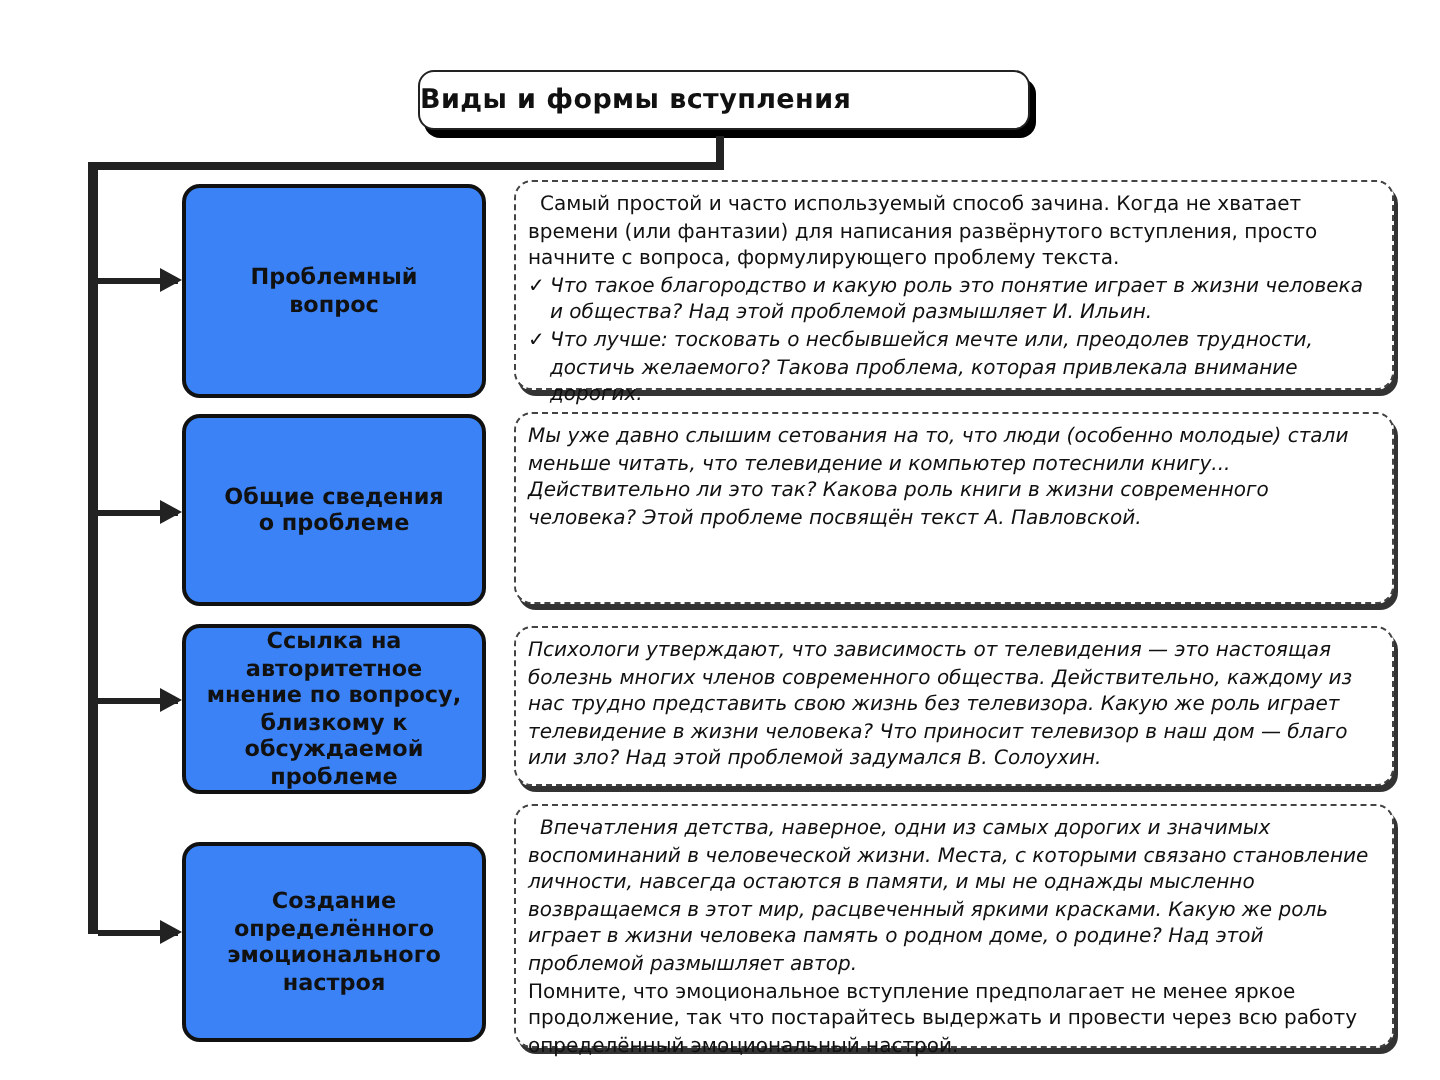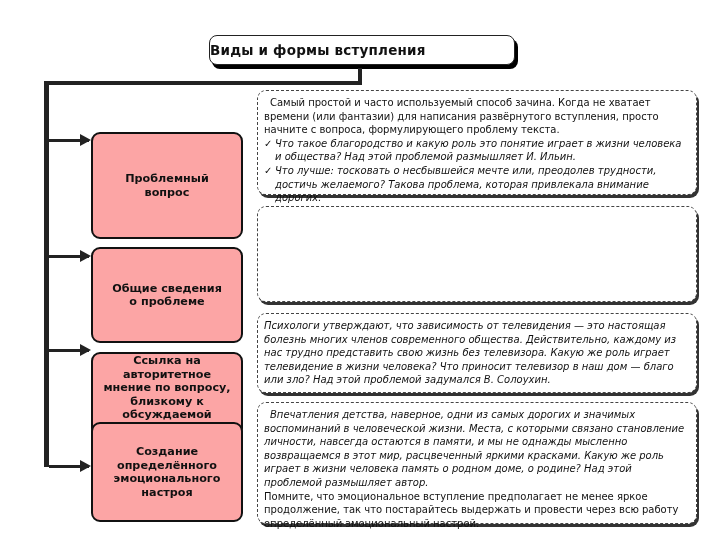--- a/index.html
+++ b/index.html
@@ -15,24 +15,24 @@
     .connector-v-top { position: absolute; left: 358px; top: 68px; width: 4px; height: 14px; background: #222; }
     .connector-h { position: absolute; left: 47px; top: 81px; width: 315px; height: 4px; background: #222; }
     .connector-spine { position: absolute; left: 44px; top: 81px; width: 5px; height: 386px; background: #222; }
     .arrow { position: absolute; left: 49px; width: 40px; height: 3px; background: #222; }
     .arrow::after {
       content: ""; position: absolute; right: -2px; top: -5px;
       border-left: 11px solid #222; border-top: 6.5px solid transparent; border-bottom: 6.5px solid transparent;
     }
     .left-box {
       position: absolute; left: 91px; width: 152px;
-      border: 2px solid #111; border-radius: 9px; background: #fca5a5;
+      border: 2px solid #111; border-radius: 9px; background: #3b82f6;
       display: flex; align-items: center; justify-content: center; text-align: center;
       font-weight: bold; font-size: 11.2px; line-height: 13.5px;
-      box-sizing: border-box; padding: 0 8px; margin-top: 40px;
+      box-sizing: border-box; padding: 0 8px;
     }
     .right-box {
       position: absolute; left: 257px; width: 440px;
       border: 1.5px dashed #444; border-radius: 9px; background: #fff;
       box-shadow: 2px 3px 0 #333;
       box-sizing: border-box; padding: 5px 8px 4px 6px;
       font-size: 10px; line-height: 13.6px;
     }
     .right-box p { margin: 0; }
     .right-box .lead { text-indent: 6px; }
@@ -68,28 +68,29 @@
   <p class="check">
     <span class="mark">✓</span>
     <span>Что лучше: тосковать о несбывшейся мечте или, преодолев трудности, достичь желаемого? Такова проблема, которая привлекала внимание дорогих.</span>
   </p>
 </div>
 
 <div class="left-box" style="top:207px; height:96px;">
   <span style="display:block; max-width:120px;">Общие сведения о проблеме</span>
 </div>
 <div class="right-box" style="top:206px; height:96px;">
+  <p class="ex">Мы уже давно слышим сетования на то, что люди (особенно молодые) стали меньше читать, что телевидение и компьютер потеснили книгу... Действительно ли это так? Какова роль книги в жизни современного человека? Этой проблеме посвящён текст А. Павловской.</p>
 </div>
 
 <div class="left-box" style="top:312px; height:85px;">
   <span style="display:block; max-width:130px;">Ссылка на авторитетное мнение по вопросу, близкому к обсуждаемой проблеме</span>
 </div>
 <div class="right-box" style="top:313px; height:80px;">
   <p class="ex">Психологи утверждают, что зависимость от телевидения — это настоящая болезнь многих членов современного общества. Действительно, каждому из нас трудно представить свою жизнь без телевизора. Какую же роль играет телевидение в жизни человека? Что приносит телевизор в наш дом — благо или зло? Над этой проблемой задумался В. Солоухин.</p>
 </div>
 
-<div class="left-box" style="top:382px; height:100px;">
+<div class="left-box" style="top:421px; height:100px;">
   <span style="display:block; max-width:120px;">Создание определённого эмоционального настроя</span>
 </div>
 <div class="right-box" style="top:402px; height:122px;">
   <p class="ex lead">Впечатления детства, наверное, одни из самых дорогих и значимых воспоминаний в человеческой жизни. Места, с которыми связано становление личности, навсегда остаются в памяти, и мы не однажды мысленно возвращаемся в этот мир, расцвеченный яркими красками. Какую же роль играет в жизни человека память о родном доме, о родине? Над этой проблемой размышляет автор.</p>
   <p>Помните, что эмоциональное вступление предполагает не менее яркое продолжение, так что постарайтесь выдержать и провести через всю работу определённый эмоциональный настрой.</p>
 </div>
 
 </body></html>

